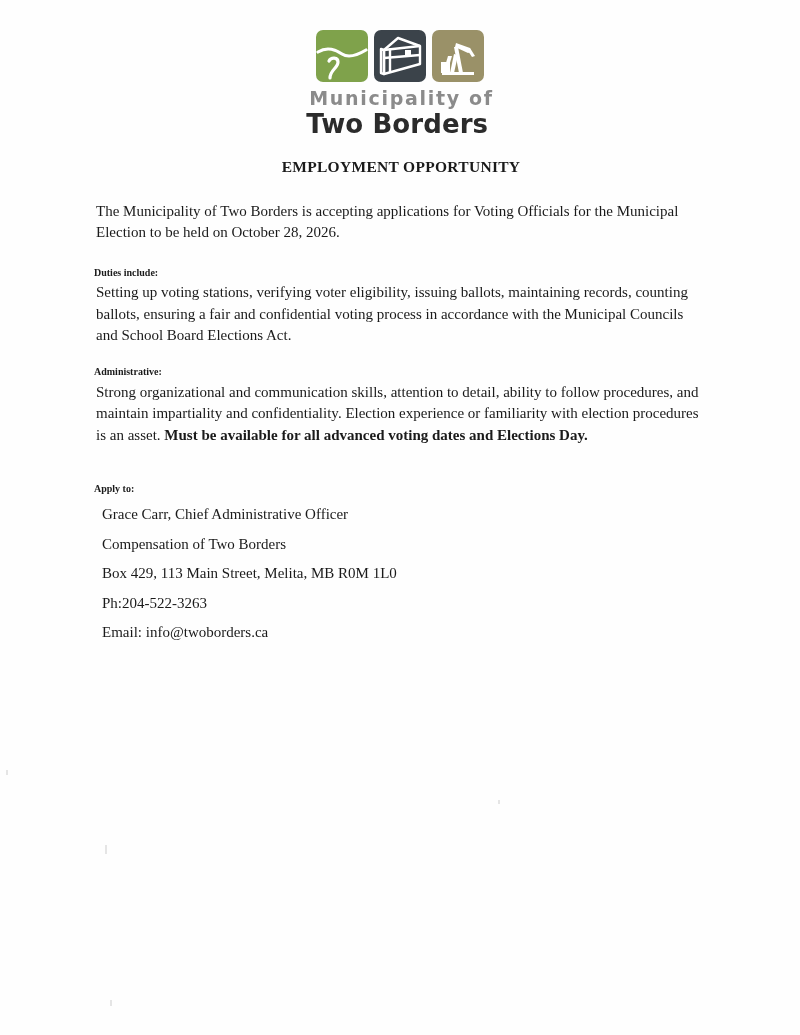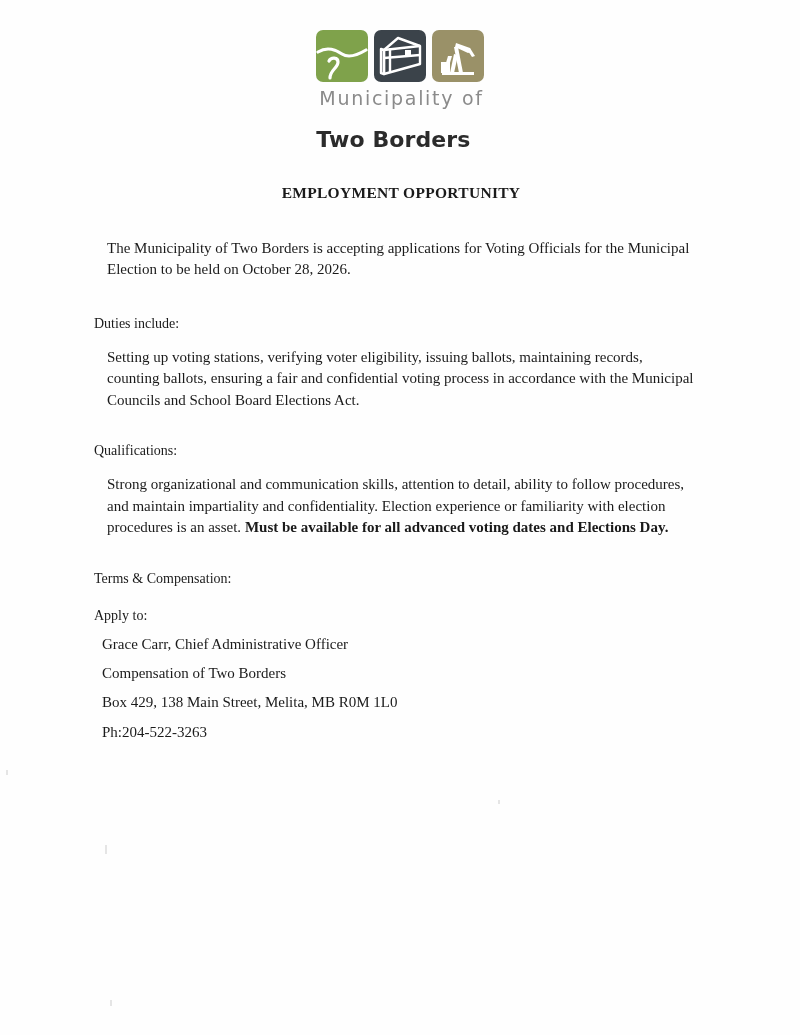--- a/index.html
+++ b/index.html
@@ -48,68 +48,68 @@
   .logo-wordmark {
     margin-top: 7px;
     display: flex;
     flex-direction: column;
     align-items: flex-start;
     line-height: 1;
   }
   .word-top {
     font-family: "DejaVu Sans", "Liberation Sans", sans-serif;
     font-size: 19px;
-    font-weight: 400;
+    font-weight: 700;
     letter-spacing: 1.7px;
     color: #8b8b8b;
     padding-left: 3px;
   }
   .word-bottom {
     font-family: "DejaVu Sans", "Liberation Sans", sans-serif;
-    font-size: 22px;
+    font-size: 26px;
     font-weight: 700;
     letter-spacing: 0.1px;
     color: #2b2b2b;
-    margin-top: 21px;
+    margin-top: 3px;
   }
 
   
   .doc {
     position: absolute;
     left: 94px;
-    top: 182px;
+    top: 156px;
     width: 614px;
   }
 
   .title-line {
     text-align: center;
     font-weight: bold;
     font-size: 15.5px;
     letter-spacing: 0.3px;
     line-height: 1.42;
   }
   .title-line.sub {
     letter-spacing: 0.1px;
   }
 
   p.para {
-    margin: 13px;
+    margin: 2px;
     font-size: 15px;
     line-height: 1.43;
     text-align: left;
   }
 
   .gap-lg { height: 20px; }
   .gap-md { height: 17px; }
   .gap-title { height: 21px; }
 
   .section-head {
     margin: 0;
-    font-size: 14px;
-    font-weight: normal;
+    font-size: 10px;
+    font-weight: bold;
     line-height: 1.43;
   }
 
   .strong-inline { font-weight: bold; text-align: center; }
 
   .addr-line {
     margin: 8px;
     font-size: 15px;
     line-height: 1.43;
   }
@@ -185,34 +185,34 @@
 
     <p class="para">The Municipality of Two Borders is accepting applications for Voting Officials for the Municipal Election to be held on October 28, 2026.</p>
 
     <div class="gap-lg"></div>
 
     <p class="section-head">Duties include:</p>
     <p class="para">Setting up voting stations, verifying voter eligibility, issuing ballots, maintaining records, counting ballots, ensuring a fair and confidential voting process in accordance with the Municipal Councils and School Board Elections Act.</p>
 
     <div class="gap-md"></div>
 
-    <p class="section-head">Qualifications:</p>
+    <p class="section-head">Administrative:</p>
     <p class="para"><span>Strong organizational and communication skills, attention to detail, ability to follow procedures, and maintain impartiality and confidentiality. Election experience or familiarity with election procedures is an asset. </span><span class="strong-inline">Must be available for all advanced voting dates and Elections Day.</span></p>
 
     <div class="gap-md"></div>
 
-    <p class="section-head">Terms &amp; Compensation:</p>
 
     <div class="gap-md"></div>
 
     <p class="section-head">Apply to:</p>
     <p class="addr-line">Grace Carr, Chief Administrative Officer</p>
     <p class="addr-line">Compensation of Two Borders</p>
-    <p class="addr-line">Box 429, 138 Main Street, Melita, MB R0M 1L0</p>
+    <p class="addr-line">Box 429, 113 Main Street, Melita, MB R0M 1L0</p>
     <p class="addr-line">Ph:204-522-3263</p>
+    <p class="addr-line">Email: info@twoborders.ca</p>
 
   </div>
 
   <span class="speck" style="left:6px;  top:770px; width:2px; height:5px;"></span>
   <span class="speck" style="left:105px; top:845px; width:2px; height:9px;"></span>
   <span class="speck" style="left:498px; top:800px; width:2px; height:4px;"></span>
   <span class="speck" style="left:110px; top:1000px; width:2px; height:6px;"></span>
 
 </div>
 

